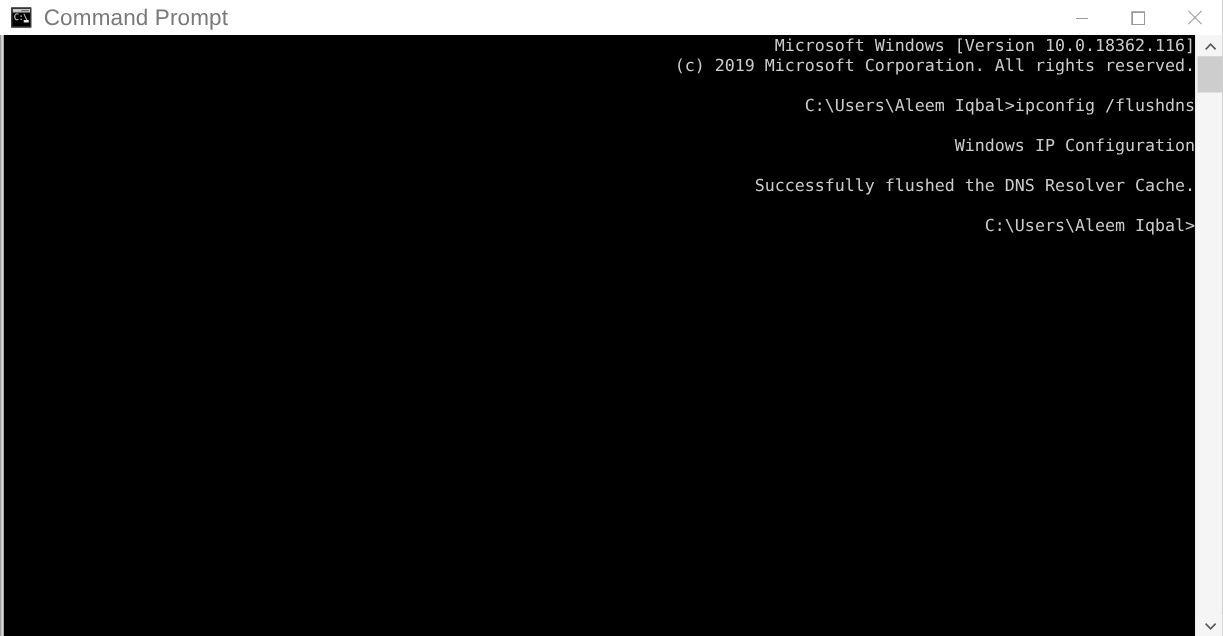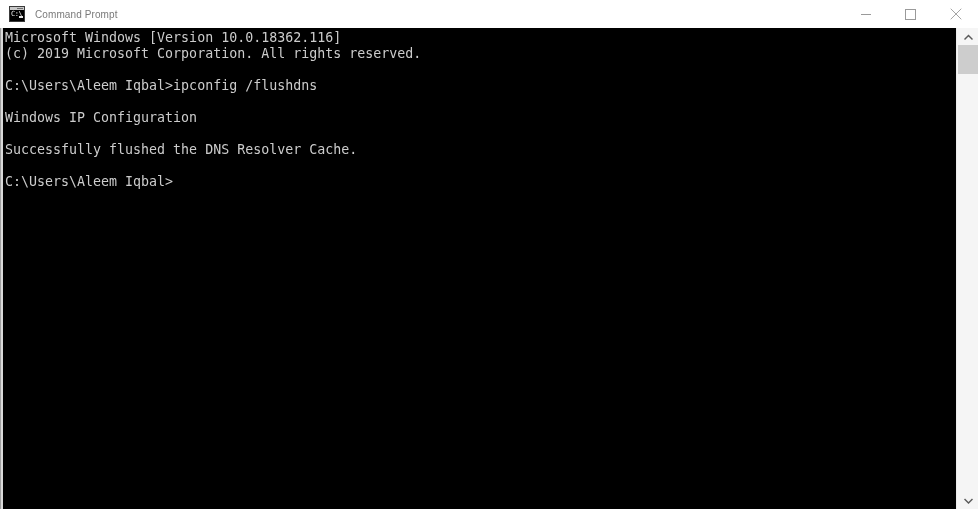--- a/index.html
+++ b/index.html
@@ -70,21 +70,21 @@
   .app-icon .cursor {
     position: absolute;
     left: 9px;
     top: 9px;
     width: 4px;
     height: 2px;
     background: #e6e6e6;
   }
   #title-text {
     margin-left: 10px;
-    font-size: 10px;
+    font-size: 18px;
     color: #7a7a7a;
     white-space: nowrap;
     letter-spacing: 0.1px;
     text-align: center;
   }
 
   
   #winbtns {
     position: absolute;
     right: 0; top: 0;
@@ -116,20 +116,21 @@
 
   
   #console {
     position: absolute;
     left: 3px;
     top: 28px;
     width: 953px;
     height: 481px;
     background: #000000;
     overflow: hidden;
+    text-align: right;
   }
   #console-text {
     margin: 0;
     padding: 2px 0 0 2px;
     font-family: "DejaVu Sans Mono", monospace;
     font-size: 13.3px;
     line-height: 16px;
     color: #cccccc;
     white-space: pre;
     letter-spacing: 0px;

